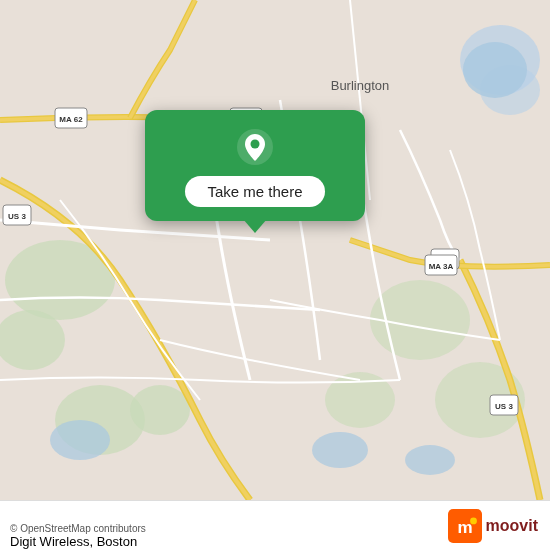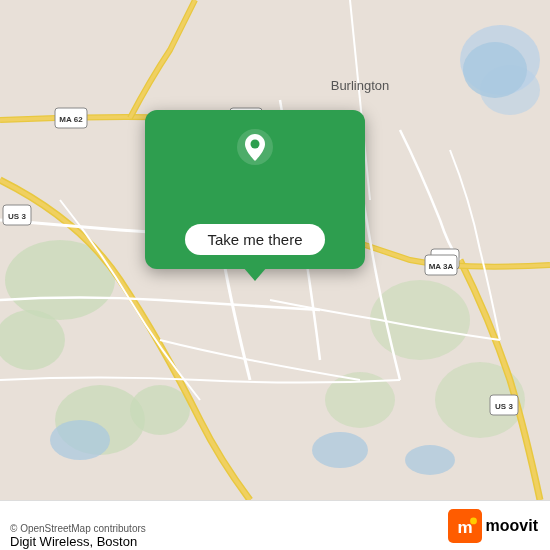--- a/index.html
+++ b/index.html
@@ -34,21 +34,20 @@
       left: 145px;
       width: 220px;
       background: #2e9e4f;
       border-radius: 12px;
       padding: 18px 16px 14px 16px;
       display: flex;
       flex-direction: column;
       align-items: center;
       box-shadow: 0 4px 16px rgba(0,0,0,0.35);
       cursor: pointer;
-      gap: 48px;
     }
 
     #popup-card::after {
       content: '';
       position: absolute;
       bottom: -12px;
       left: 50%;
       transform: translateX(-50%);
       width: 0;
       height: 0;
@@ -207,15 +206,15 @@
     <span id="location-label">Digit Wireless, Boston</span>
   </div>
 
   <div id="moovit-logo">
     <svg class="moovit-m" viewBox="0 0 40 40" xmlns="http://www.w3.org/2000/svg">
       <rect width="40" height="40" rx="6" fill="#ff5c00"></rect>
 
       <text x="20" y="28" text-anchor="middle" font-size="20" fill="white" font-weight="bold" font-family="Arial">m</text>
       <circle cx="30" cy="14" r="4" fill="#ffcc00"></circle>
     </svg>
-    <span style="font-size:16px; font-weight:bold; color:#000000; font-family:Arial;">moovit</span>
+    <span style="font-size:16px; font-weight:bold; color:#7f1d1d; font-family:Arial;">moovit</span>
   </div>
 </div>
 
 </body></html>

